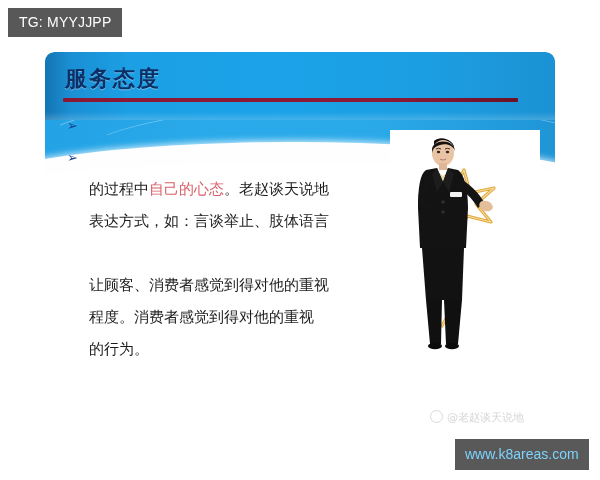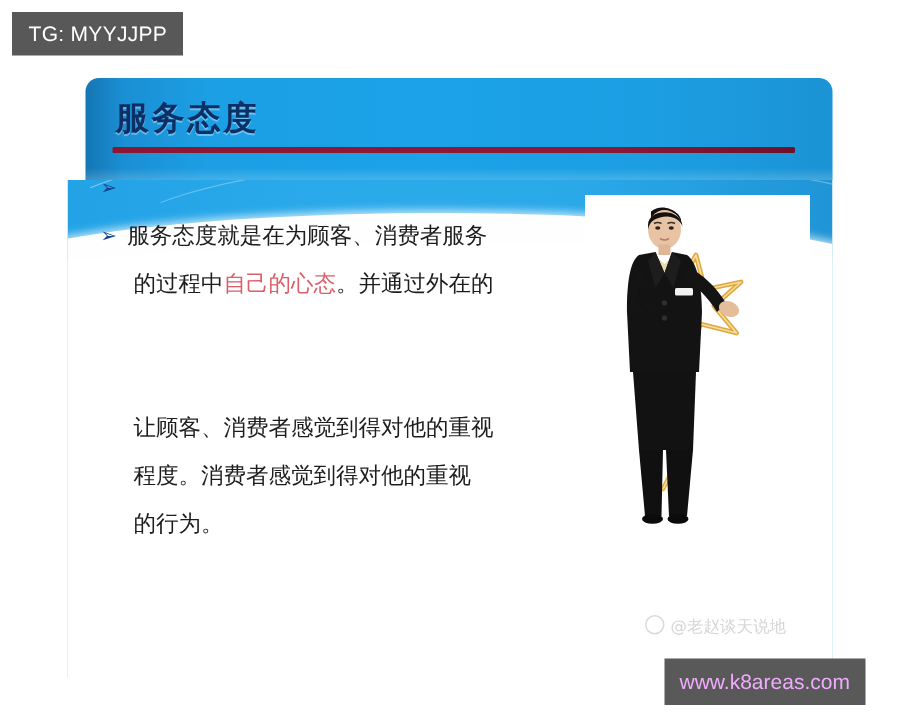--- a/index.html
+++ b/index.html
@@ -27,21 +27,21 @@
     width:510px;height:400px;
     overflow:hidden;
     background:#ffffff;
     border-top-left-radius:9px;
     border-top-right-radius:9px;
     z-index:5;
   }
 
   
   .slide-header{
-    position:absolute;left:12px;top:0;width:100%;height:68px;
+    position:absolute;left:0;top:0;width:100%;height:68px;
     background:linear-gradient(to right,#1476b4 0%,#1b8fd4 5%,#1c9fe4 16%,#1ba2e8 45%,#1c9ee2 75%,#1b92d3 100%);
     border-top-left-radius:9px;
     border-top-right-radius:9px;
   }
   .slide-header::after{
     content:"";position:absolute;left:0;bottom:0;width:100%;height:8px;
     background:linear-gradient(to bottom,rgba(255,255,255,0),rgba(255,255,255,.18));
   }
 
   .slide-title{
@@ -136,22 +136,22 @@
     white-space:nowrap;z-index:30;
     user-select:none;
   }
   .wm-logo{
     width:11px;height:11px;border-radius:50%;
     border:1.5px solid #d9d9d9;flex:0 0 auto;
   }
 
   
   .url-bar{
-    position:absolute;left:443px;top:439px;
-    background:#595959;color:#f0abfc;
+    position:absolute;left:455px;top:439px;
+    background:#595959;color:#7dd3fc;
     font-size:14px;line-height:1;
     padding:8px 10px 9px 10px;
     white-space:nowrap;z-index:40;
   }
 </style>
 </head>
 <body>
 
 <div class="tg-badge">TG: MYYJJPP</div>
 
@@ -171,27 +171,27 @@
   </div>
 
   <div class="content">
 
     <div class="bullet-row b1">
       <span class="bullet-mark">➢</span>
     </div>
 
     <div class="bullet-row b2">
       <span class="bullet-mark">➢</span>
-      <span>服务态度就是在为顾客、消费者服务</span>
     </div>
 
     <div class="cont l2">
-      <span>的过程中</span><span class="hl">自己的心态</span><span>。并通过外在的</span>
+      <span>的过程中</span><span class="hl">自己的心态</span><span>。老赵谈天说地</span>
     </div>
 
+    <div class="cont l3">表达方式，如：言谈举止、肢体语言</div>
     <div class="cont l5">让顾客、消费者感觉到得对他的重视</div>
     <div class="cont l6">程度。消费者感觉到得对他的重视</div>
     <div class="cont l7">的行为。</div>
   </div>
 
   <div class="photo">
     <svg width="150" height="225" viewBox="0 0 150 225">
       <rect x="0" y="0" width="150" height="225" fill="#ffffff"></rect>
 
       <g>

